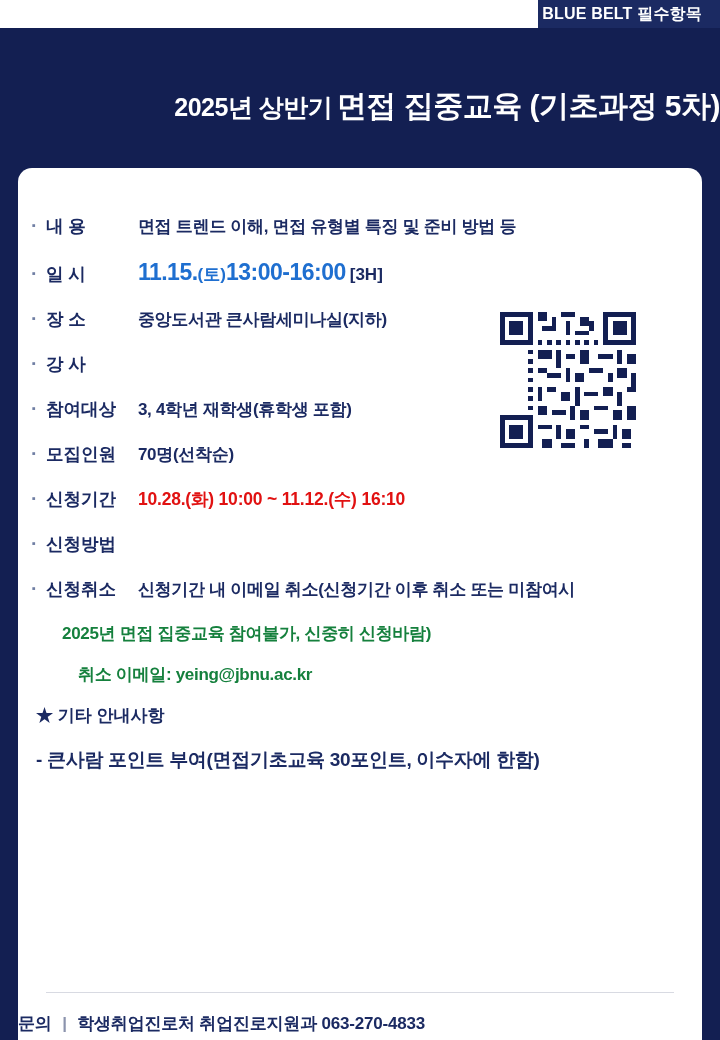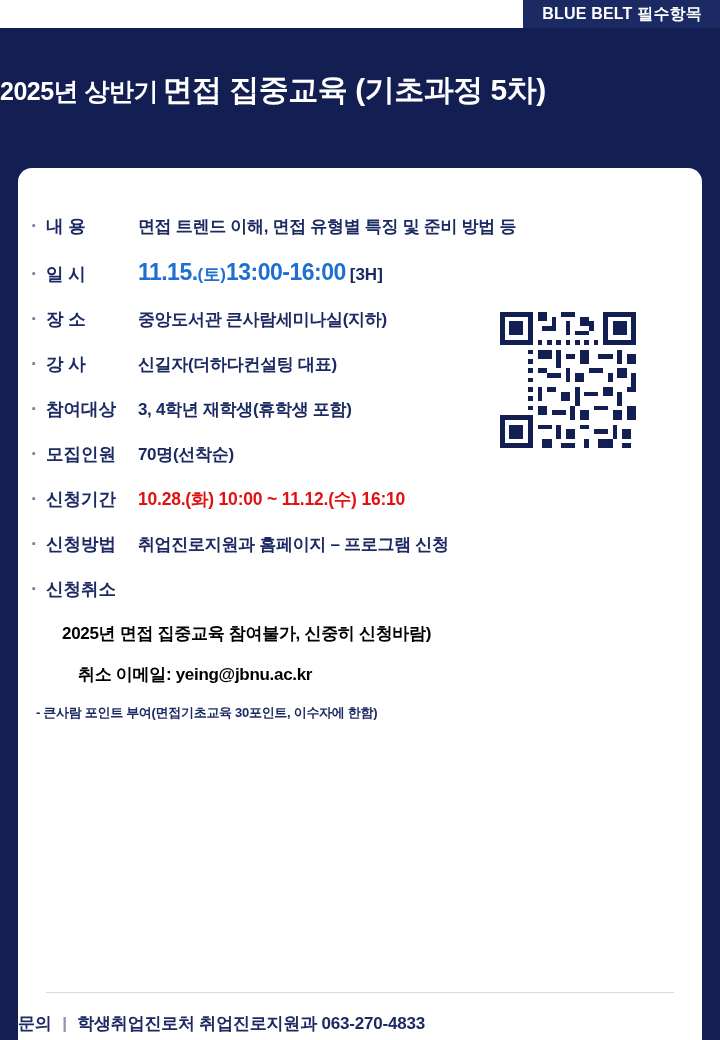--- a/index.html
+++ b/index.html
@@ -29,41 +29,41 @@
     top: 0;
     right: 0;
     height: 28px;
     background: #1b2a62;
     color: #ffffff;
     font-size: 16px;
     font-weight: bold;
     letter-spacing: 0.2px;
     display: flex;
     align-items: center;
-    padding: 0 18px 0 19px;
+    padding: 0 18px 0 4px;
     box-sizing: border-box;
   }
 
   
   .poster {
     position: absolute;
     top: 28px;
     left: 0;
     width: 720px;
     height: 1012px;
     background: #131f52;
     box-sizing: border-box;
   }
 
   .poster-title {
     position: absolute;
-    top: 42px;
+    top: 58px;
     left: 0;
     width: 720px;
-    text-align: left;
+    text-align: right;
     color: #ffffff;
     white-space: nowrap;
   }
   .title-small {
     font-size: 25px;
     font-weight: bold;
     letter-spacing: -0.5px;
   }
   .title-big {
     font-size: 30px;
@@ -141,42 +141,42 @@
   }
   .value-red {
     color: #e11111;
     font-weight: bold;
     font-size: 17.5px;
     letter-spacing: -0.2px;
   }
 
   
   .cancel-extra {
-    color: #000000;
+    color: #15803d;
     font-weight: bold;
     font-size: 17px;
     letter-spacing: -0.3px;
     margin: 0 0 18px 0;
     white-space: nowrap;
   }
   .ln-2 { padding-left: 30px; }
   .ln-3 { padding-left: 46px; }
   .ln-4 { padding-left: 92px; }
 
   .note-star {
     color: #1b2a62;
     font-weight: bold;
     font-size: 17px;
     margin: 0 0 20px 4px;
     white-space: nowrap;
   }
   .note-dash {
     color: #1b2a62;
     font-weight: bold;
-    font-size: 13px;
+    font-size: 19px;
     margin: 0 0 8px 4px;
     white-space: nowrap;
     letter-spacing: -0.3px;
   }
 
   
   .qr-block {
     position: absolute;
     top: 144px;
     right: 24px;
@@ -352,21 +352,20 @@
 
       <div class="row">
         <span class="bullet">▪</span>
         <span class="label">장      소</span>
         <span class="value">중앙도서관 큰사람세미나실(지하)</span>
       </div>
 
       <div class="row">
         <span class="bullet">▪</span>
         <span class="label">강      사</span>
-        <span class="value">신길자(더하다컨설팅 대표)</span>
       </div>
 
       <div class="row">
         <span class="bullet">▪</span>
         <span class="label">참여대상</span>
         <span class="value">3, 4학년 재학생(휴학생 포함)</span>
       </div>
 
       <div class="row">
         <span class="bullet">▪</span>
@@ -376,31 +375,32 @@
 
       <div class="row">
         <span class="bullet">▪</span>
         <span class="label">신청기간</span>
         <span class="value-red">10.28.(화) 10:00 ~ 11.12.(수) 16:10</span>
       </div>
 
       <div class="row">
         <span class="bullet">▪</span>
         <span class="label">신청방법</span>
-        <span class="value">취업진로지원과 홈페이지 – 프로그램 신청</span>
       </div>
 
       <div class="row">
         <span class="bullet">▪</span>
         <span class="label">신청취소</span>
+        <span class="value">신청기간 내 이메일 취소(신청기간 이후 취소 또는 미참여시</span>
       </div>
 
       <p class="cancel-extra ln-2">2025년 면접 집중교육 참여불가, 신중히 신청바람)</p>
       <p class="cancel-extra ln-3">취소 이메일: yeing@jbnu.ac.kr</p>
 
+      <p class="note-star">★ 기타 안내사항</p>
       <p class="note-dash">- 큰사람 포인트 부여(면접기초교육 30포인트, 이수자에 한함)</p>
     </div>
 
     <div class="card-divider"></div>
 
     <div class="footer">
       <span>문의</span>
       <span class="sep">|</span>
       <span>학생취업진로처 취업진로지원과 063-270-4833</span>
     </div>

